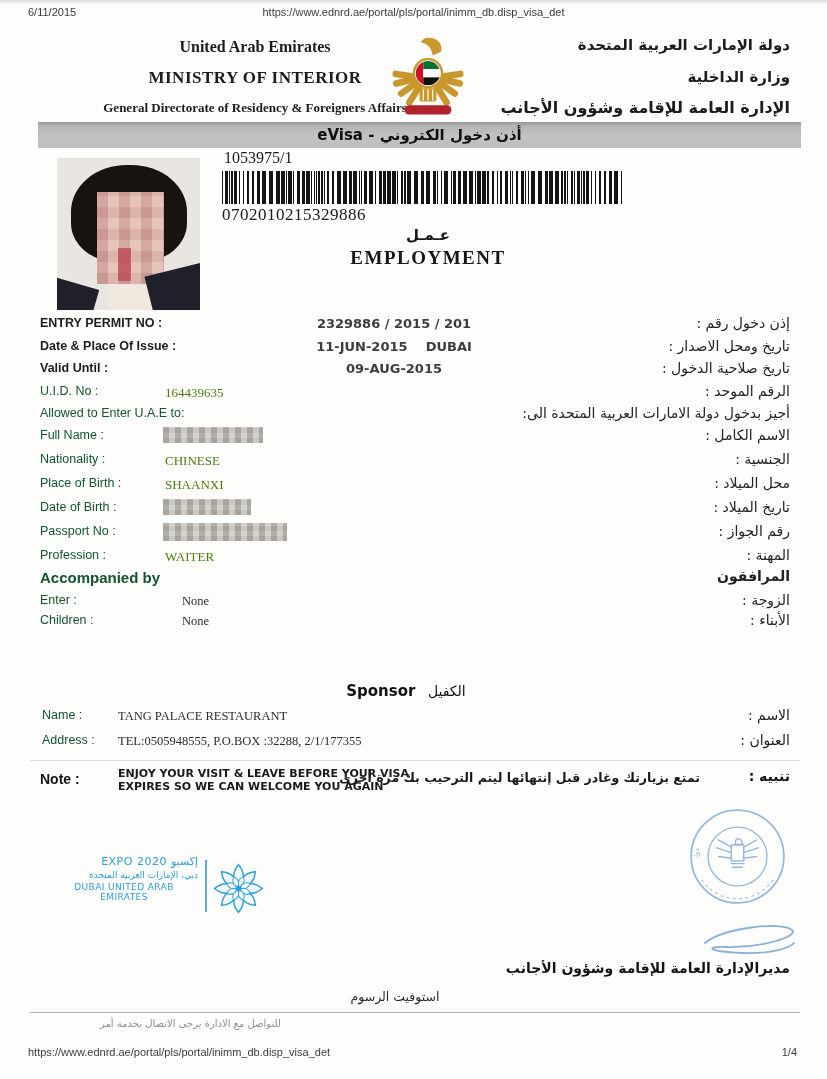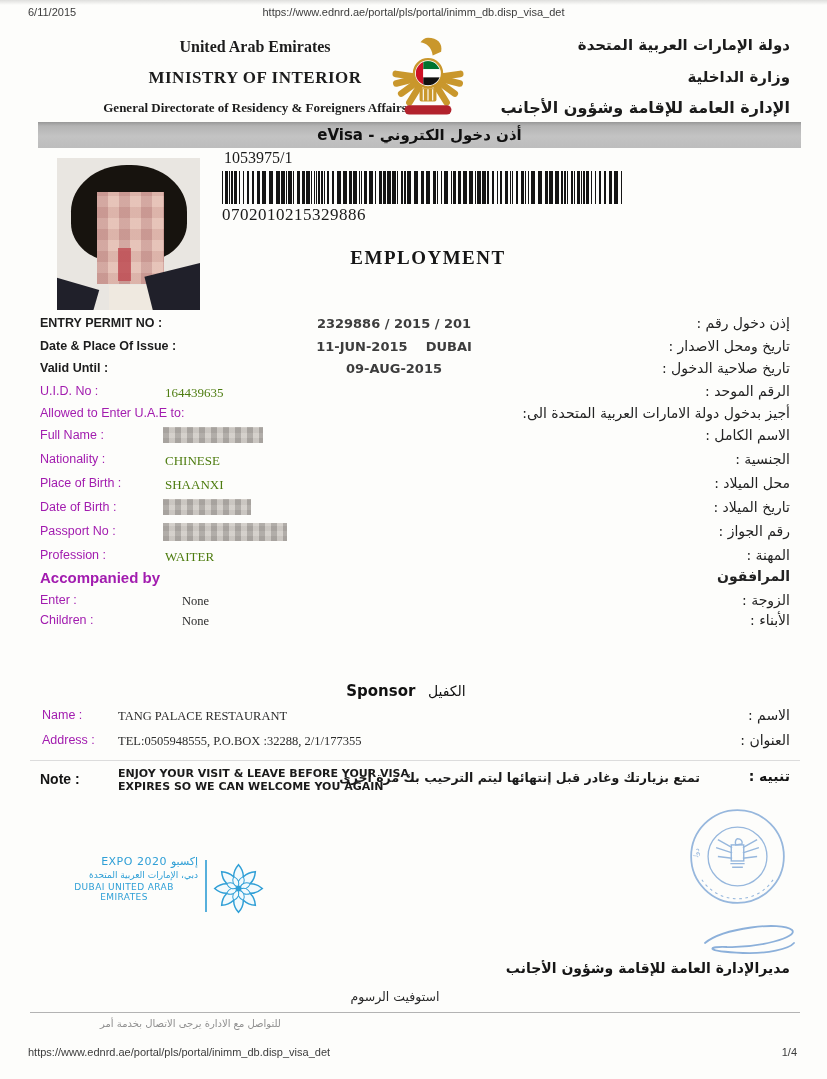--- a/index.html
+++ b/index.html
@@ -59,21 +59,21 @@
   
   .file-no{left:224px; top:149px; font-size:16px; color:#1a1a1a;}
   .barcode{left:222px; top:171px; width:400px; height:33px; font-size:0; white-space:nowrap; overflow:hidden;}
   .barcode i{display:inline-block; height:100%; background:#141414;}
   .bc-num{left:222px; top:205px; font-size:17px; letter-spacing:.5px; color:#1a1a1a;}
   .vtype-ar{left:278px; top:226px; width:300px; text-align:center; font-weight:bold; font-size:15px; color:#161616;}
   .vtype-en{left:278px; top:247px; width:300px; text-align:center; font-family:"Liberation Serif",serif; font-weight:bold; font-size:19px; letter-spacing:1.5px; color:#161616;}
 
   
   .row{left:0; width:100%; height:20px;}
-  .row .en{position:absolute; left:40px; top:0; font-size:12.5px; color:#a21caf;}
+  .row .en{position:absolute; left:40px; top:0; font-size:12.5px; color:#14532d;}
   .row .en.b{font-weight:bold; color:#1d1d1d;}
   .row .val-mid{position:absolute; left:280px; width:228px; top:0; text-align:center; font-family:"DejaVu Sans",sans-serif; font-weight:bold; font-size:13px; color:#3d3d3d;}
   .row .val-left{position:absolute; left:165px; top:1px; font-family:"Liberation Serif",serif; font-size:13px; color:#4d7c0f;}
   .row .val-none{position:absolute; left:182px; top:1px; font-family:"Liberation Serif",serif; font-size:12.5px; color:#2c2c2c;}
   .row .arl{position:absolute; right:37px; top:-1px; font-size:14px; color:#222; white-space:nowrap;}
   .row .arl.b{font-weight:bold;}
   .sect{font-weight:bold; font-size:14.5px; color:#151515;}
   .redact{
     position:absolute; top:-1px; height:16px;
     background:
@@ -178,20 +178,21 @@
     <div class="face"></div>
     <div class="mouth"></div>
     <div class="neck"></div>
     <div class="sh-l"></div>
     <div class="sh-r"></div>
   </div>
 
   <div class="abs file-no serif">1053975/1</div>
   <div class="abs barcode"><i style="width:1px;margin-right:2px"></i><i style="width:3px;margin-right:1px"></i><i style="width:1px;margin-right:1px"></i><i style="width:2px;margin-right:1px"></i><i style="width:3px;margin-right:2px"></i><i style="width:1px;margin-right:3px"></i><i style="width:1px;margin-right:3px"></i><i style="width:2px;margin-right:3px"></i><i style="width:2px;margin-right:3px"></i><i style="width:3px;margin-right:2px"></i><i style="width:4px;margin-right:3px"></i><i style="width:4px;margin-right:3px"></i><i style="width:4px;margin-right:1px"></i><i style="width:4px;margin-right:1px"></i><i style="width:1px;margin-right:1px"></i><i style="width:4px;margin-right:1px"></i><i style="width:1px;margin-right:3px"></i><i style="width:3px;margin-right:2px"></i><i style="width:3px;margin-right:1px"></i><i style="width:4px;margin-right:1px"></i><i style="width:1px;margin-right:2px"></i><i style="width:1px;margin-right:1px"></i><i style="width:1px;margin-right:1px"></i><i style="width:2px;margin-right:1px"></i><i style="width:2px;margin-right:1px"></i><i style="width:1px;margin-right:2px"></i><i style="width:2px;margin-right:3px"></i><i style="width:2px;margin-right:3px"></i><i style="width:4px;margin-right:2px"></i><i style="width:4px;margin-right:2px"></i><i style="width:3px;margin-right:1px"></i><i style="width:4px;margin-right:2px"></i><i style="width:1px;margin-right:1px"></i><i style="width:1px;margin-right:2px"></i><i style="width:3px;margin-right:2px"></i><i style="width:4px;margin-right:2px"></i><i style="width:1px;margin-right:3px"></i><i style="width:3px;margin-right:1px"></i><i style="width:3px;margin-right:1px"></i><i style="width:4px;margin-right:1px"></i><i style="width:4px;margin-right:1px"></i><i style="width:1px;margin-right:3px"></i><i style="width:2px;margin-right:1px"></i><i style="width:2px;margin-right:1px"></i><i style="width:4px;margin-right:3px"></i><i style="width:4px;margin-right:3px"></i><i style="width:3px;margin-right:2px"></i><i style="width:4px;margin-right:3px"></i><i style="width:3px;margin-right:1px"></i><i style="width:1px;margin-right:3px"></i><i style="width:1px;margin-right:2px"></i><i style="width:4px;margin-right:3px"></i><i style="width:1px;margin-right:1px"></i><i style="width:3px;margin-right:2px"></i><i style="width:3px;margin-right:2px"></i><i style="width:4px;margin-right:2px"></i><i style="width:4px;margin-right:2px"></i><i style="width:1px;margin-right:1px"></i><i style="width:4px;margin-right:1px"></i><i style="width:4px;margin-right:1px"></i><i style="width:2px;margin-right:3px"></i><i style="width:2px;margin-right:3px"></i><i style="width:1px;margin-right:2px"></i><i style="width:2px;margin-right:3px"></i><i style="width:3px;margin-right:2px"></i><i style="width:1px;margin-right:1px"></i><i style="width:1px;margin-right:3px"></i><i style="width:2px;margin-right:3px"></i><i style="width:3px;margin-right:1px"></i><i style="width:1px;margin-right:2px"></i><i style="width:1px;margin-right:2px"></i><i style="width:4px;margin-right:3px"></i><i style="width:4px;margin-right:3px"></i><i style="width:3px;margin-right:1px"></i><i style="width:4px;margin-right:2px"></i><i style="width:4px;margin-right:2px"></i><i style="width:2px;margin-right:1px"></i><i style="width:2px;margin-right:1px"></i><i style="width:1px;margin-right:3px"></i><i style="width:2px;margin-right:1px"></i><i style="width:1px;margin-right:2px"></i><i style="width:3px;margin-right:1px"></i><i style="width:1px;margin-right:1px"></i><i style="width:2px;margin-right:1px"></i><i style="width:3px;margin-right:2px"></i><i style="width:1px;margin-right:3px"></i><i style="width:1px;margin-right:3px"></i><i style="width:2px;margin-right:3px"></i><i style="width:2px;margin-right:3px"></i><i style="width:3px;margin-right:2px"></i><i style="width:4px;margin-right:3px"></i><i style="width:4px;margin-right:3px"></i></div>
   <div class="abs bc-num serif">0702010215329886</div>
+  <div class="abs vtype-ar ar">عـمـل</div>
   <div class="abs vtype-en">EMPLOYMENT</div>
 
   <div class="abs row" style="top:316px">
     <span class="en b">ENTRY PERMIT NO :</span>
     <span class="val-mid">2329886 / 2015 / 201</span>
     <span class="arl ar">إذن دخول رقم :</span>
   </div>
   <div class="abs row" style="top:339px">
     <span class="en b">Date &amp; Place Of Issue :</span>
     <span class="val-mid pre">11-JUN-2015    DUBAI</span>

